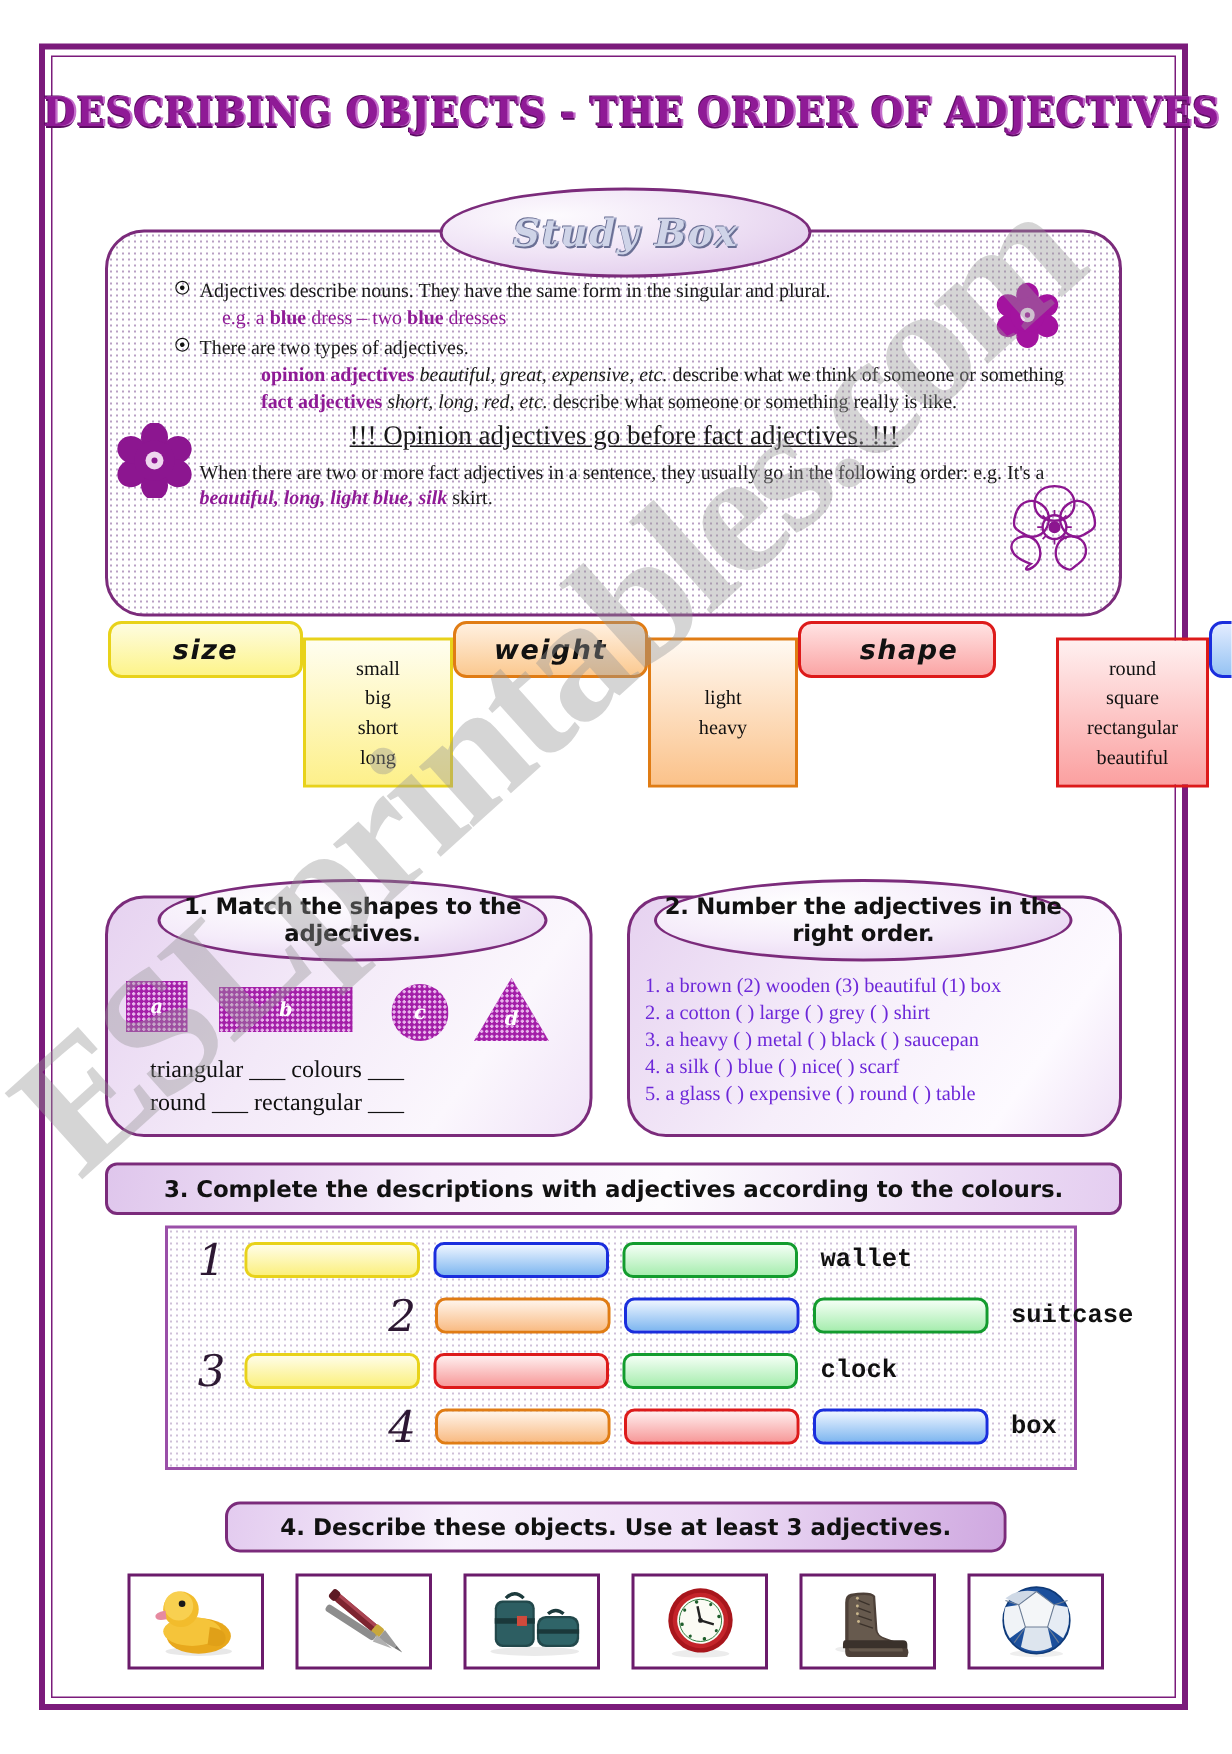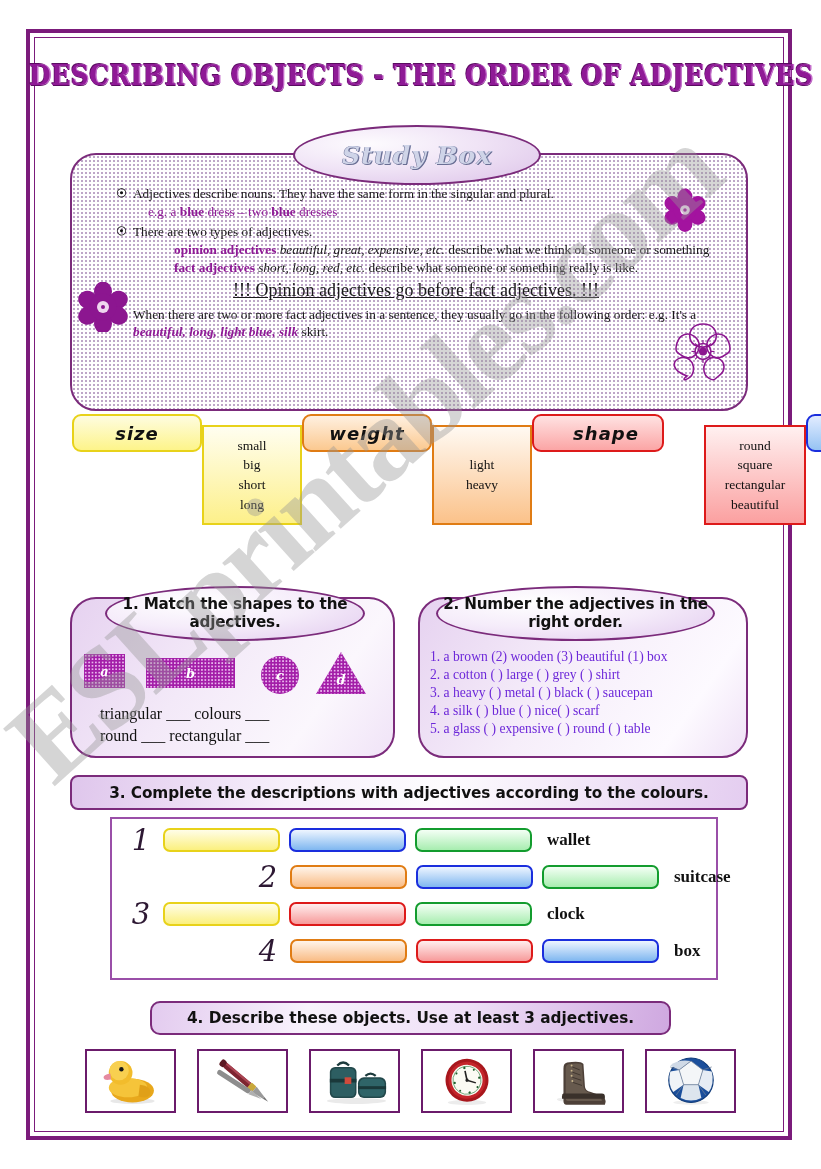--- a/index.html
+++ b/index.html
@@ -139,21 +139,21 @@
     background-color:#ffffff;
     background-image:radial-gradient(#cfc0d8 0.6px, transparent 0.7px);
     background-size:4px 4px;z-index:5;
   }
   .ex3-row{position:absolute;display:flex;align-items:center;gap:9px;z-index:12;height:26px;}
   .ex3-num{
     font-family:"DejaVu Serif", serif;font-style:italic;font-size:29px;color:#2d1833;
     width:26px;text-align:center;line-height:1;
   }
   .ex3-bar{width:117px;height:24px;border-radius:7px;box-sizing:border-box;}
-  .ex3-label{font-family:Liberation Serif, serif;font-weight:bold;font-size:17px;color:#111;margin-left:6px;}
+  .ex3-label{font-family:Liberation Mono, monospace;font-weight:bold;font-size:17px;color:#111;margin-left:6px;}
   
   #ex4-banner{
     position:absolute;left:150px;top:1001px;width:521px;height:34px;
     border:2.5px solid #7b2b7b;border-radius:10px;
     background:linear-gradient(100deg,#e3cbef 0%,#f8f2fc 30%,#efe0f7 60%,#cfa8e0 100%);
     box-sizing:border-box;display:flex;align-items:center;justify-content:center;
     font-family:"DejaVu Sans", sans-serif;font-weight:bold;font-size:15.3px;color:#111;
     z-index:12;
   }
   #ex4-images{

